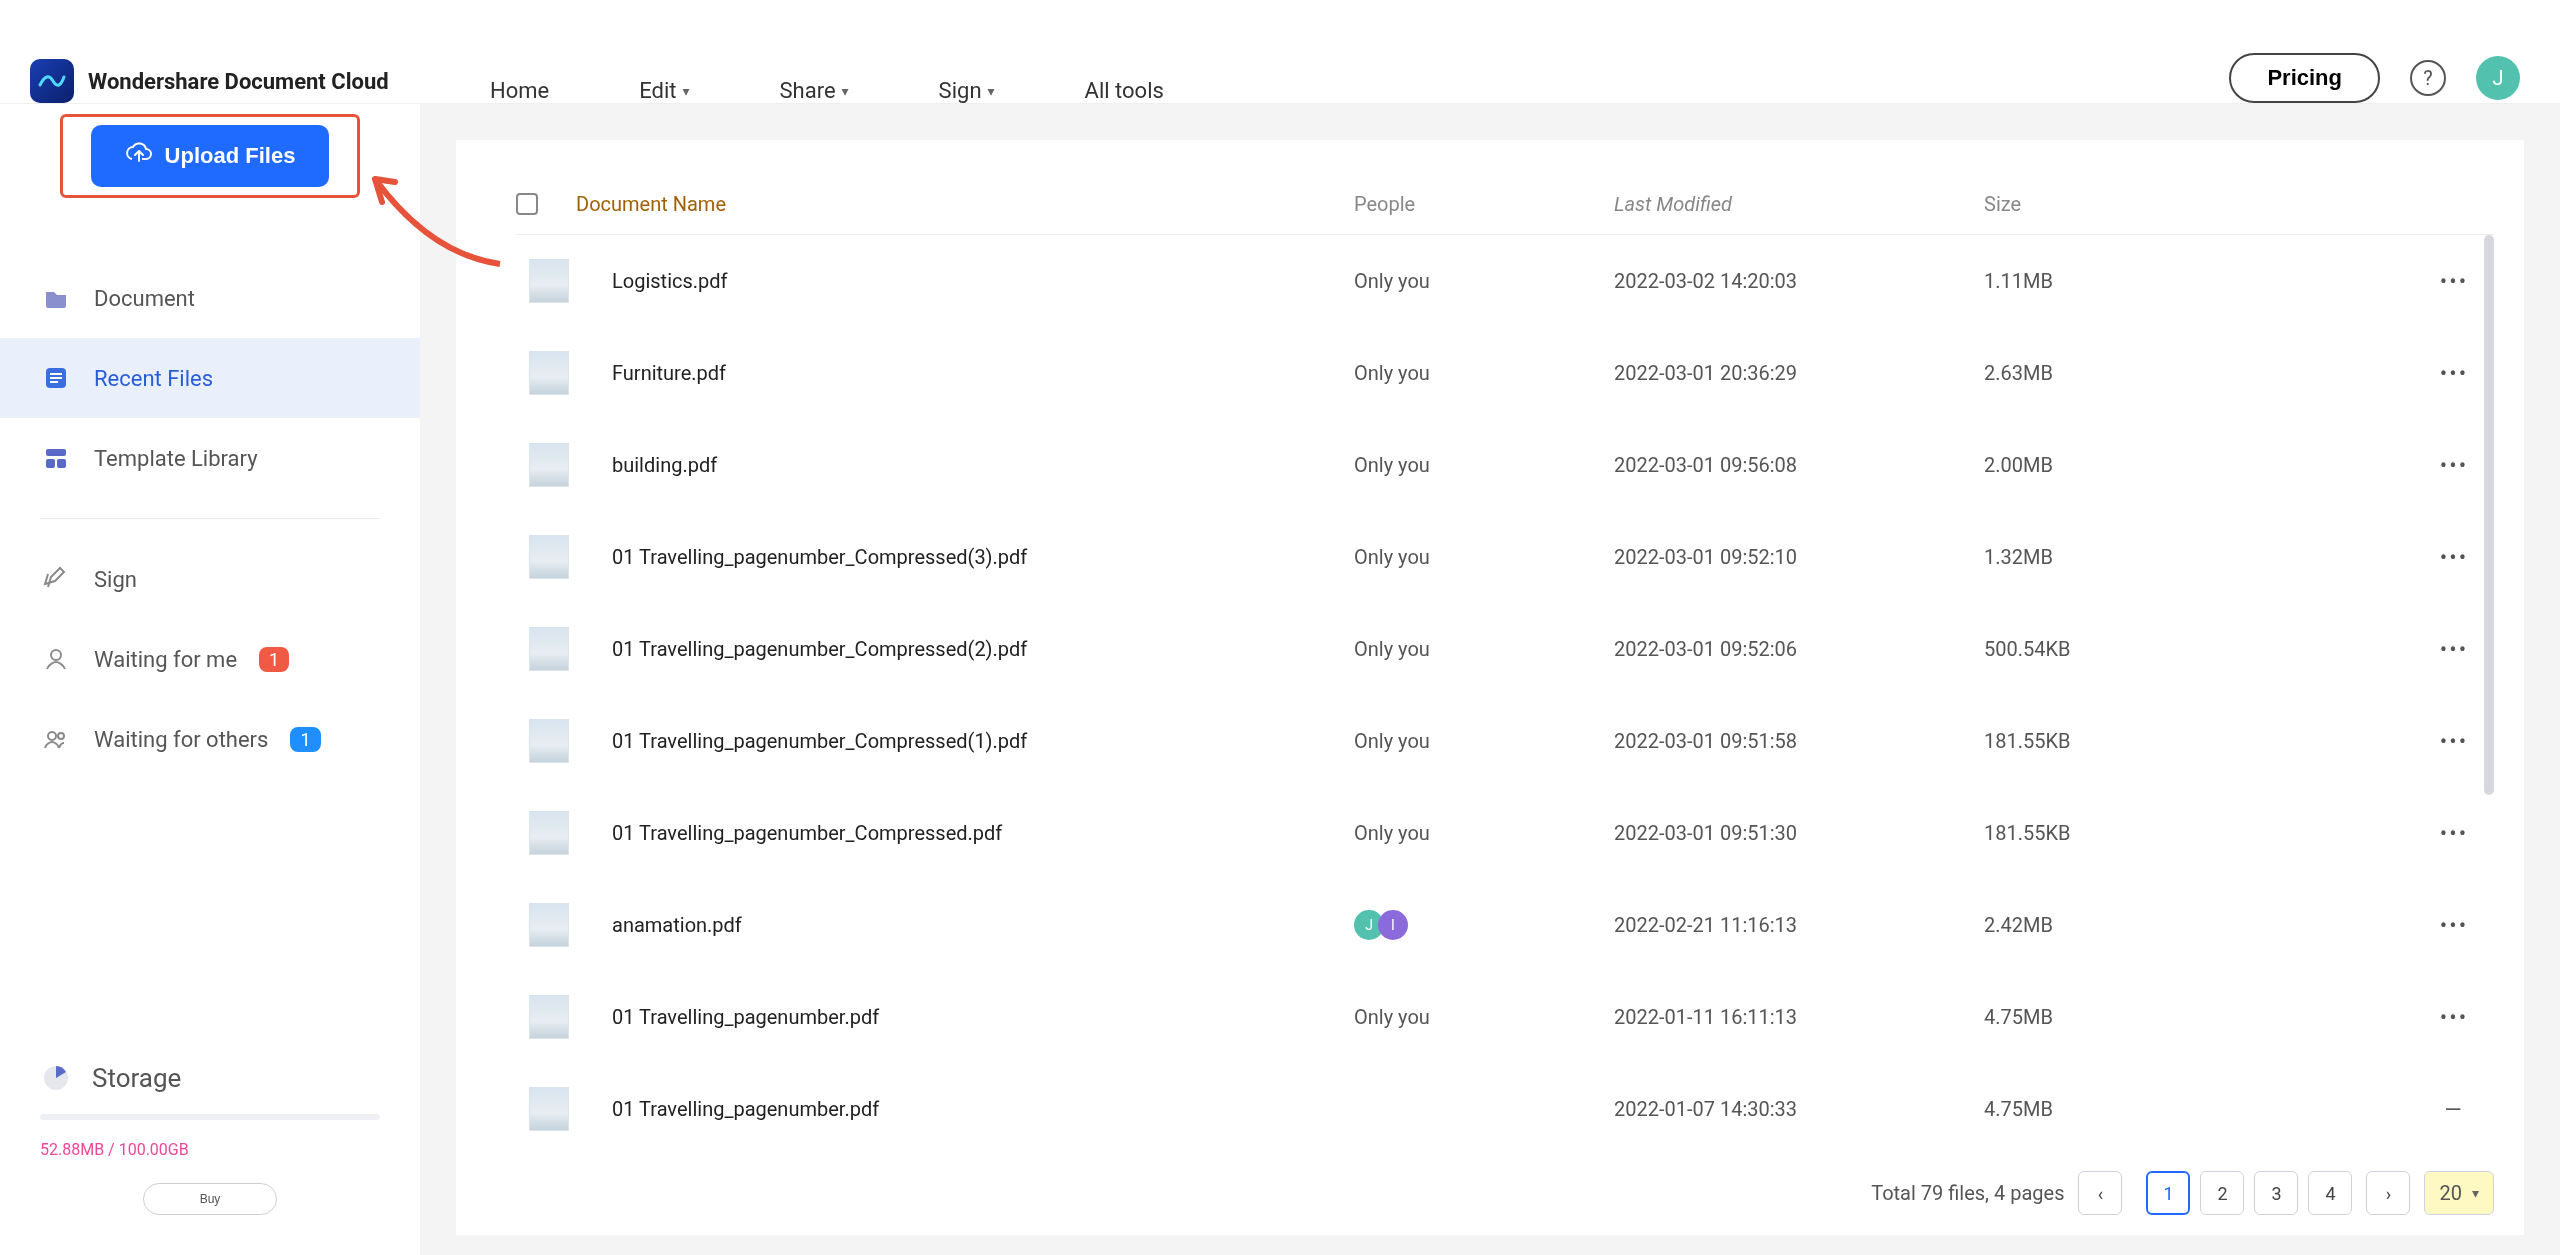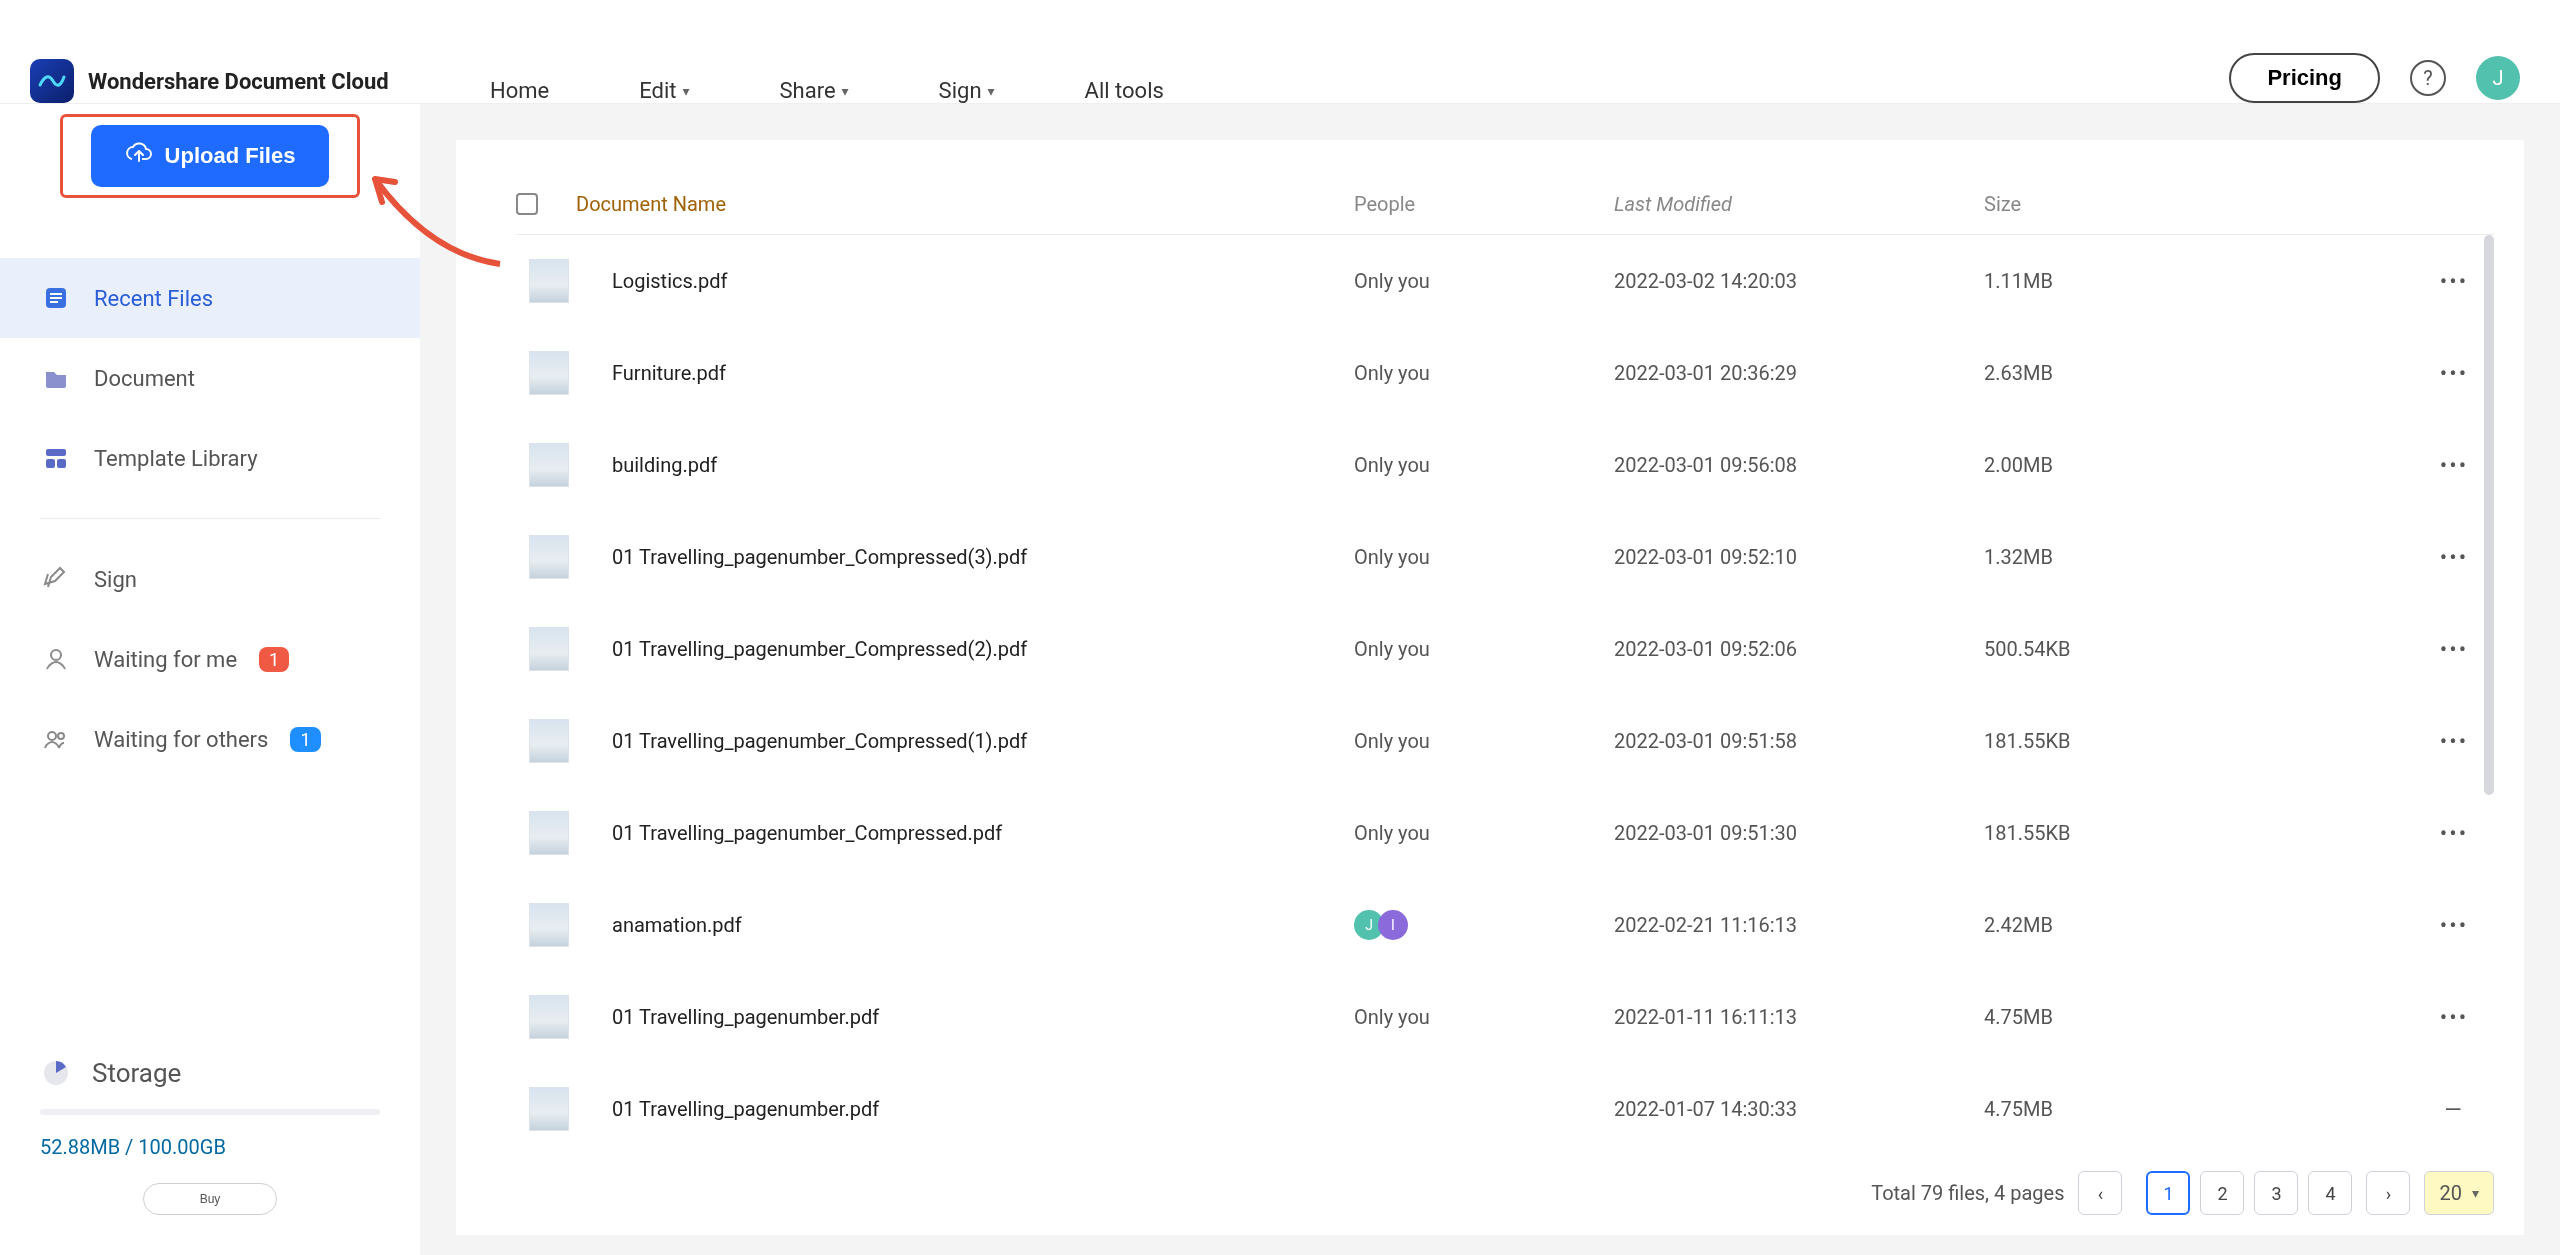--- a/index.html
+++ b/index.html
@@ -192,22 +192,22 @@
   margin-bottom: 20px;
 }
 .storage-bar {
   width: 100%;
   height: 6px;
   background: #eef0f4;
   border-radius: 3px;
   margin-bottom: 20px;
 }
 .storage-text {
-  font-size: 20px;
-  color: #0369a1;
+  font-size: 16px;
+  color: #ec4899;
   margin-bottom: 24px;
 }
 .buy-btn {
   border: 1px solid #cfcfcf;
   border-radius: 999px;
   padding: 8px 56px;
   background: #fff;
   font-size: 12px;
   color: #555;
   cursor: pointer;
@@ -394,42 +394,42 @@
           <span>Upload Files</span>
         </button>
       </div>
       <svg class="annotation-arrow" viewBox="0 0 150 120">
         <path d="M140 110 Q70 100 15 25" stroke="#e6523a" stroke-width="6" fill="none"></path>
         <path d="M15 25 L35 28 M15 25 L22 48" stroke="#e6523a" stroke-width="6" fill="none" stroke-linecap="round"></path>
       </svg>
     </div>
 
     <div class="side-section">
+      <div class="side-item">
+        <span class="side-icon">
+          <svg width="28" height="28" viewBox="0 0 28 28">
+              <path d="M4 8h8l3 3h9v11a2 2 0 0 1-2 2H6a2 2 0 0 1-2-2V8z" fill="#8a90ce"></path>
+            </svg>
+        </span>
+        <span>Document</span>
+      </div>
       <div class="side-item active">
         <span class="side-icon">
           <svg width="28" height="28" viewBox="0 0 28 28">
               <rect x="4" y="4" width="20" height="20" rx="4" fill="#3a6fe0"></rect>
               <rect x="8" y="9" width="12" height="2" fill="#fff"></rect>
               <rect x="8" y="13" width="12" height="2" fill="#fff"></rect>
               <rect x="8" y="17" width="8" height="2" fill="#fff"></rect>
             </svg>
         </span>
         <span>Recent Files</span>
       </div>
       <div class="side-item">
         <span class="side-icon">
           <svg width="28" height="28" viewBox="0 0 28 28">
-              <path d="M4 8h8l3 3h9v11a2 2 0 0 1-2 2H6a2 2 0 0 1-2-2V8z" fill="#8a90ce"></path>
-            </svg>
-        </span>
-        <span>Document</span>
-      </div>
-      <div class="side-item">
-        <span class="side-icon">
-          <svg width="28" height="28" viewBox="0 0 28 28">
               <rect x="4" y="5" width="20" height="7" rx="2" fill="#5a6ac7"></rect>
               <rect x="4" y="15" width="9" height="9" rx="2" fill="#5a6ac7"></rect>
               <rect x="15" y="15" width="9" height="9" rx="2" fill="#5a6ac7"></rect>
             </svg>
         </span>
         <span>Template Library</span>
       </div>
       <div class="sep"></div>
       <div class="side-item">
         <span class="side-icon">

